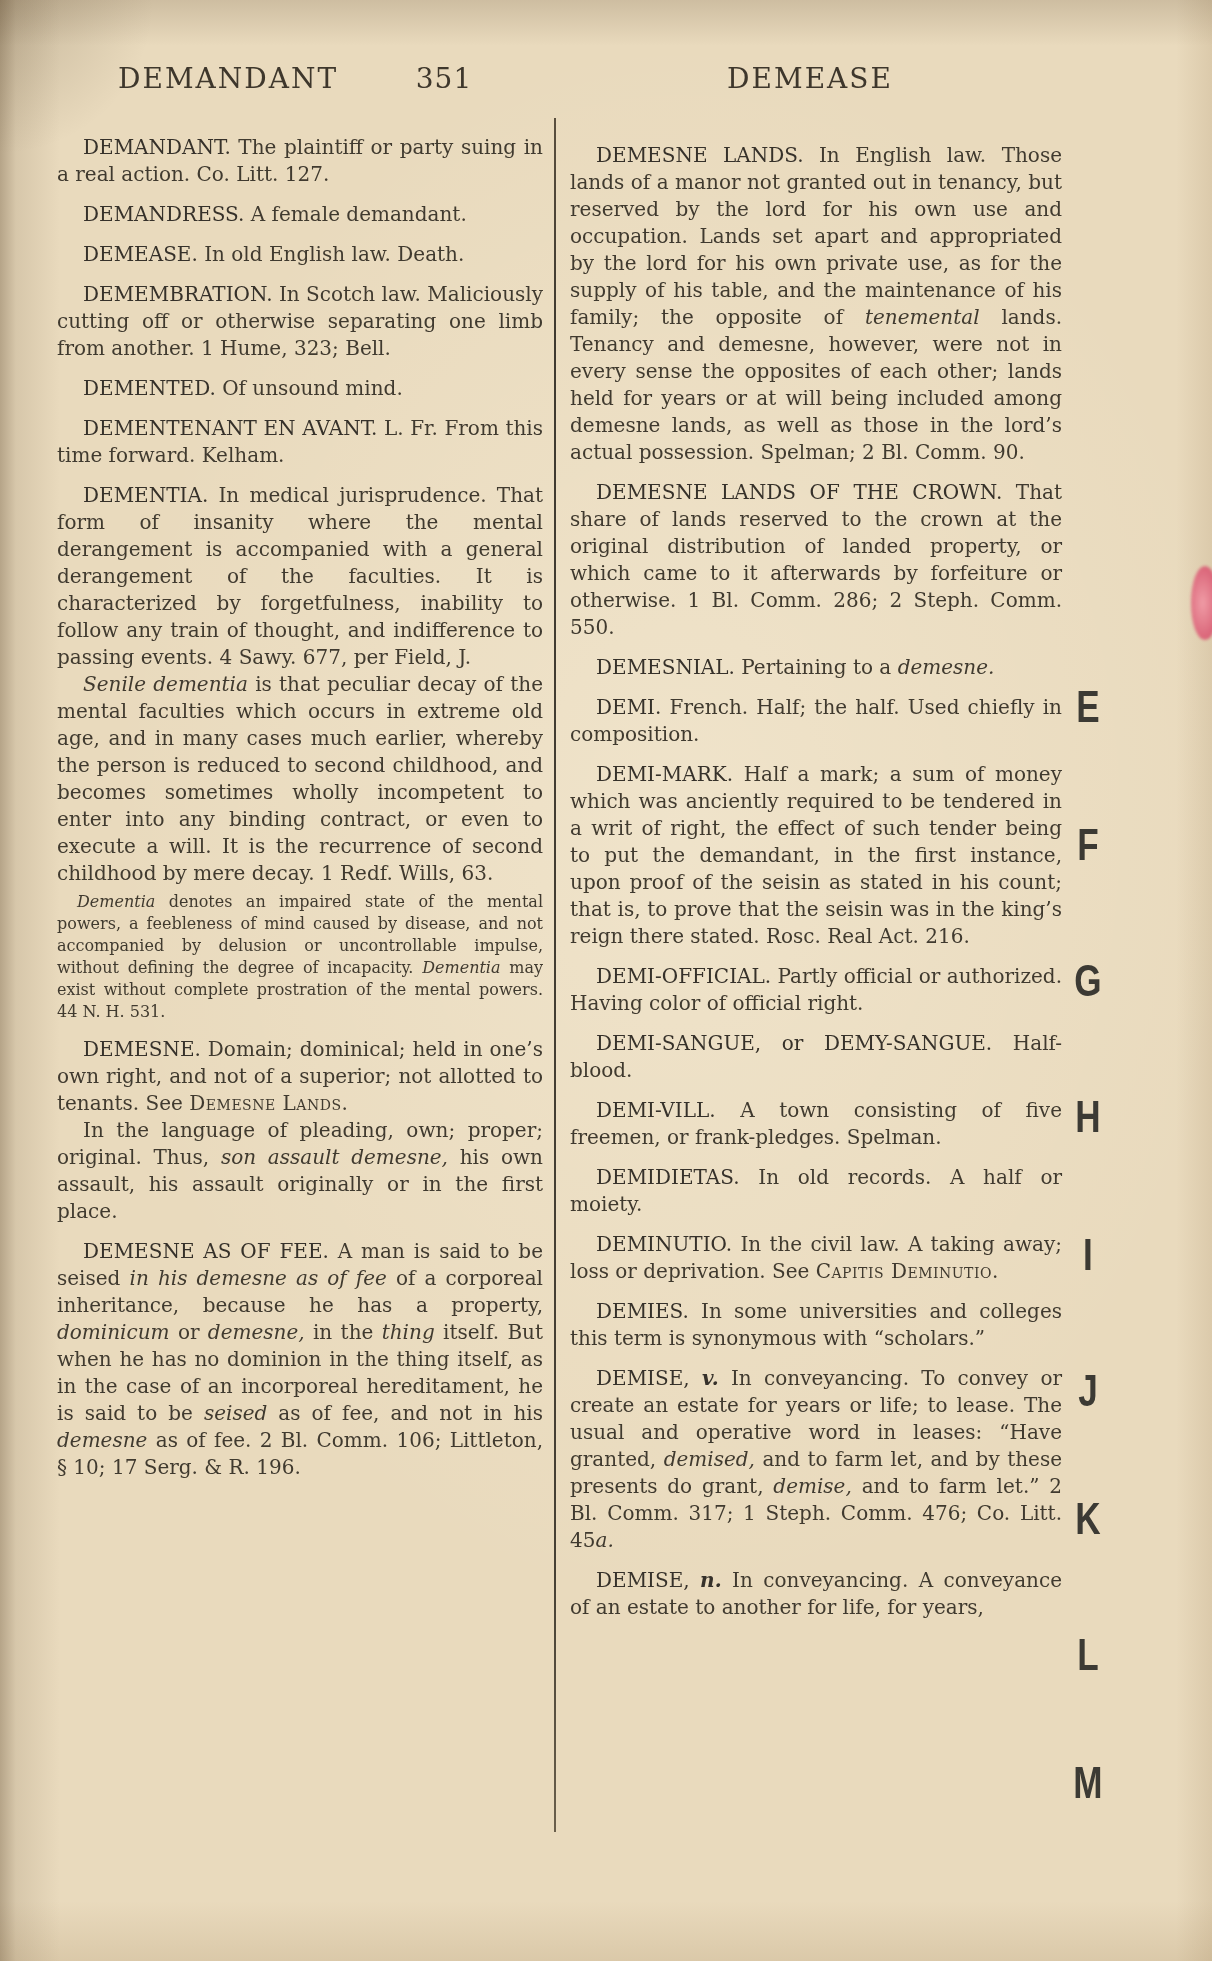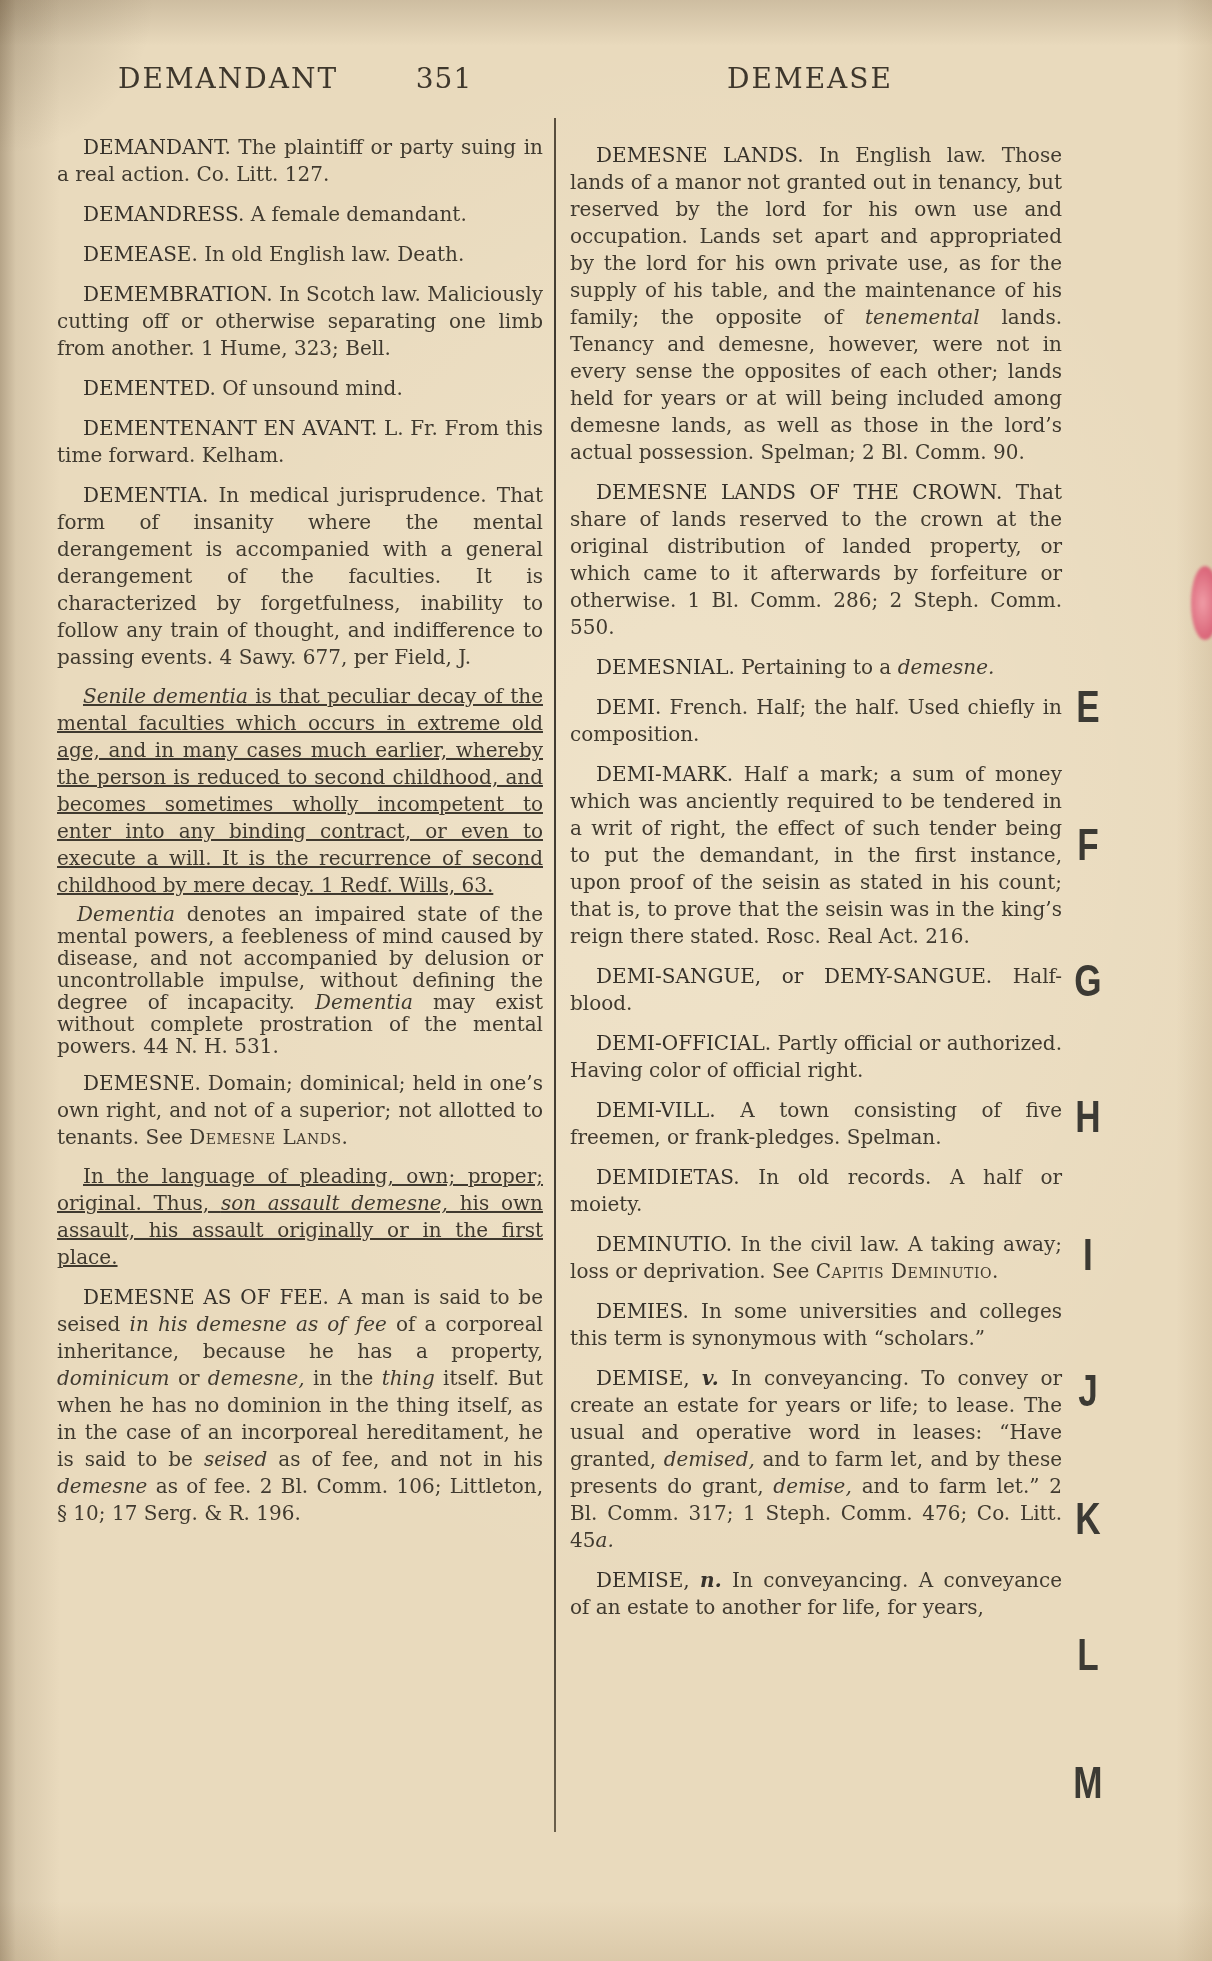--- a/index.html
+++ b/index.html
@@ -31,22 +31,22 @@
   .col-right { left:570px; top:142px; width:492px; }
   .col-rule {
     position:absolute; left:554px; top:118px; width:2px; height:1714px;
     background:linear-gradient(180deg,#5a4f3f,#3f3a31 12%,#464035 85%,#6a5f4c);
   }
   .para {
     margin:13px 0 0 0; text-indent:26px; text-align:justify;
     font-size:20px; line-height:27px;
   }
   .para:first-child { margin-top:0; }
-  .para.cont  { margin-top:12px;text-decoration:underline; }
-  .para.small { margin-top:4px; font-size:20px; line-height:22px; text-indent:20px; }
+  .para.cont  { margin-top:0; }
+  .para.small { margin-top:4px; font-size:16px; line-height:22px; text-indent:20px; }
   .run-b  { font-weight:normal; color:#36312a; }
   .run-i  { font-style:italic; }
   .run-bi { font-weight:bold; font-style:italic; color:#36312a; }
   .run-sc { font-variant:small-caps; letter-spacing:0.5px; }
   .thumb-letter {
     position:absolute; left:1066px; width:44px; text-align:center;
     font-family:"Liberation Sans",sans-serif; font-weight:700;
     font-size:45px; line-height:45px; color:#3c3a34;
     transform:scaleX(0.78);
   }
@@ -79,22 +79,22 @@
       <p class="para cont"><span>In the language of pleading, own; proper; original. Thus, </span><span class="run-i">son assault demesne,</span><span> his own assault, his assault originally or in the first place.</span></p>
       <p class="para entry"><span class="run-b">DEMESNE AS OF FEE.</span><span> A man is said to be seised </span><span class="run-i">in his demesne as of fee</span><span> of a corporeal inheritance, because he has a property, </span><span class="run-i">dominicum</span><span> or </span><span class="run-i">demesne,</span><span> in the </span><span class="run-i">thing</span><span> itself. But when he has no dominion in the thing itself, as in the case of an incorporeal hereditament, he is said to be </span><span class="run-i">seised</span><span> as of fee, and not in his </span><span class="run-i">demesne</span><span> as of fee. 2 Bl. Comm. 106; Littleton, § 10; 17 Serg. &amp; R. 196.</span></p>
     </div>
   <div class="col-rule"></div>
   <div class="col col-right" id="col-right">
       <p class="para entry"><span class="run-b">DEMESNE LANDS.</span><span> In English law. Those lands of a manor not granted out in tenancy, but reserved by the lord for his own use and occupation. Lands set apart and appropriated by the lord for his own private use, as for the supply of his table, and the maintenance of his family; the opposite of </span><span class="run-i">tenemental</span><span> lands. Tenancy and demesne, however, were not in every sense the opposites of each other; lands held for years or at will being included among demesne lands, as well as those in the lord’s actual possession. Spelman; 2 Bl. Comm. 90.</span></p>
       <p class="para entry"><span class="run-b">DEMESNE LANDS OF THE CROWN.</span><span> That share of lands reserved to the crown at the original distribution of landed property, or which came to it afterwards by forfeiture or otherwise. 1 Bl. Comm. 286; 2 Steph. Comm. 550.</span></p>
       <p class="para entry"><span class="run-b">DEMESNIAL.</span><span> Pertaining to a </span><span class="run-i">demesne.</span></p>
       <p class="para entry"><span class="run-b">DEMI.</span><span> French. Half; the half. Used chiefly in composition.</span></p>
       <p class="para entry"><span class="run-b">DEMI-MARK.</span><span> Half a mark; a sum of money which was anciently required to be tendered in a writ of right, the effect of such tender being to put the demandant, in the first instance, upon proof of the seisin as stated in his count; that is, to prove that the seisin was in the king’s reign there stated. Rosc. Real Act. 216.</span></p>
+      <p class="para entry"><span class="run-b">DEMI-OFFICIAL.</span><span> Partly official or authorized. Having color of official right.</span></p>
       <p class="para entry"><span class="run-b">DEMI-SANGUE, or DEMY-SANGUE.</span><span> Half-blood.</span></p>
-      <p class="para entry"><span class="run-b">DEMI-OFFICIAL.</span><span> Partly official or authorized. Having color of official right.</span></p>
       <p class="para entry"><span class="run-b">DEMI-VILL.</span><span> A town consisting of five freemen, or frank-pledges. Spelman.</span></p>
       <p class="para entry"><span class="run-b">DEMIDIETAS.</span><span> In old records. A half or moiety.</span></p>
       <p class="para entry"><span class="run-b">DEMINUTIO.</span><span> In the civil law. A taking away; loss or deprivation. See </span><span class="run-sc">Capitis Deminutio.</span></p>
       <p class="para entry"><span class="run-b">DEMIES.</span><span> In some universities and colleges this term is synonymous with “scholars.”</span></p>
       <p class="para entry"><span class="run-b">DEMISE, </span><span class="run-bi">v.</span><span> In conveyancing. To convey or create an estate for years or life; to lease. The usual and operative word in leases: “Have granted, </span><span class="run-i">demised,</span><span> and to farm let, and by these presents do grant, </span><span class="run-i">demise,</span><span> and to farm let.” 2 Bl. Comm. 317; 1 Steph. Comm. 476; Co. Litt. 45</span><span class="run-i">a.</span></p>
       <p class="para entry"><span class="run-b">DEMISE, </span><span class="run-bi">n.</span><span> In conveyancing. A conveyance of an estate to another for life, for years,</span></p>
     </div>
 
   <div id="thumb-index">
       <div class="thumb-letter" style="top: 684px;">E</div>

